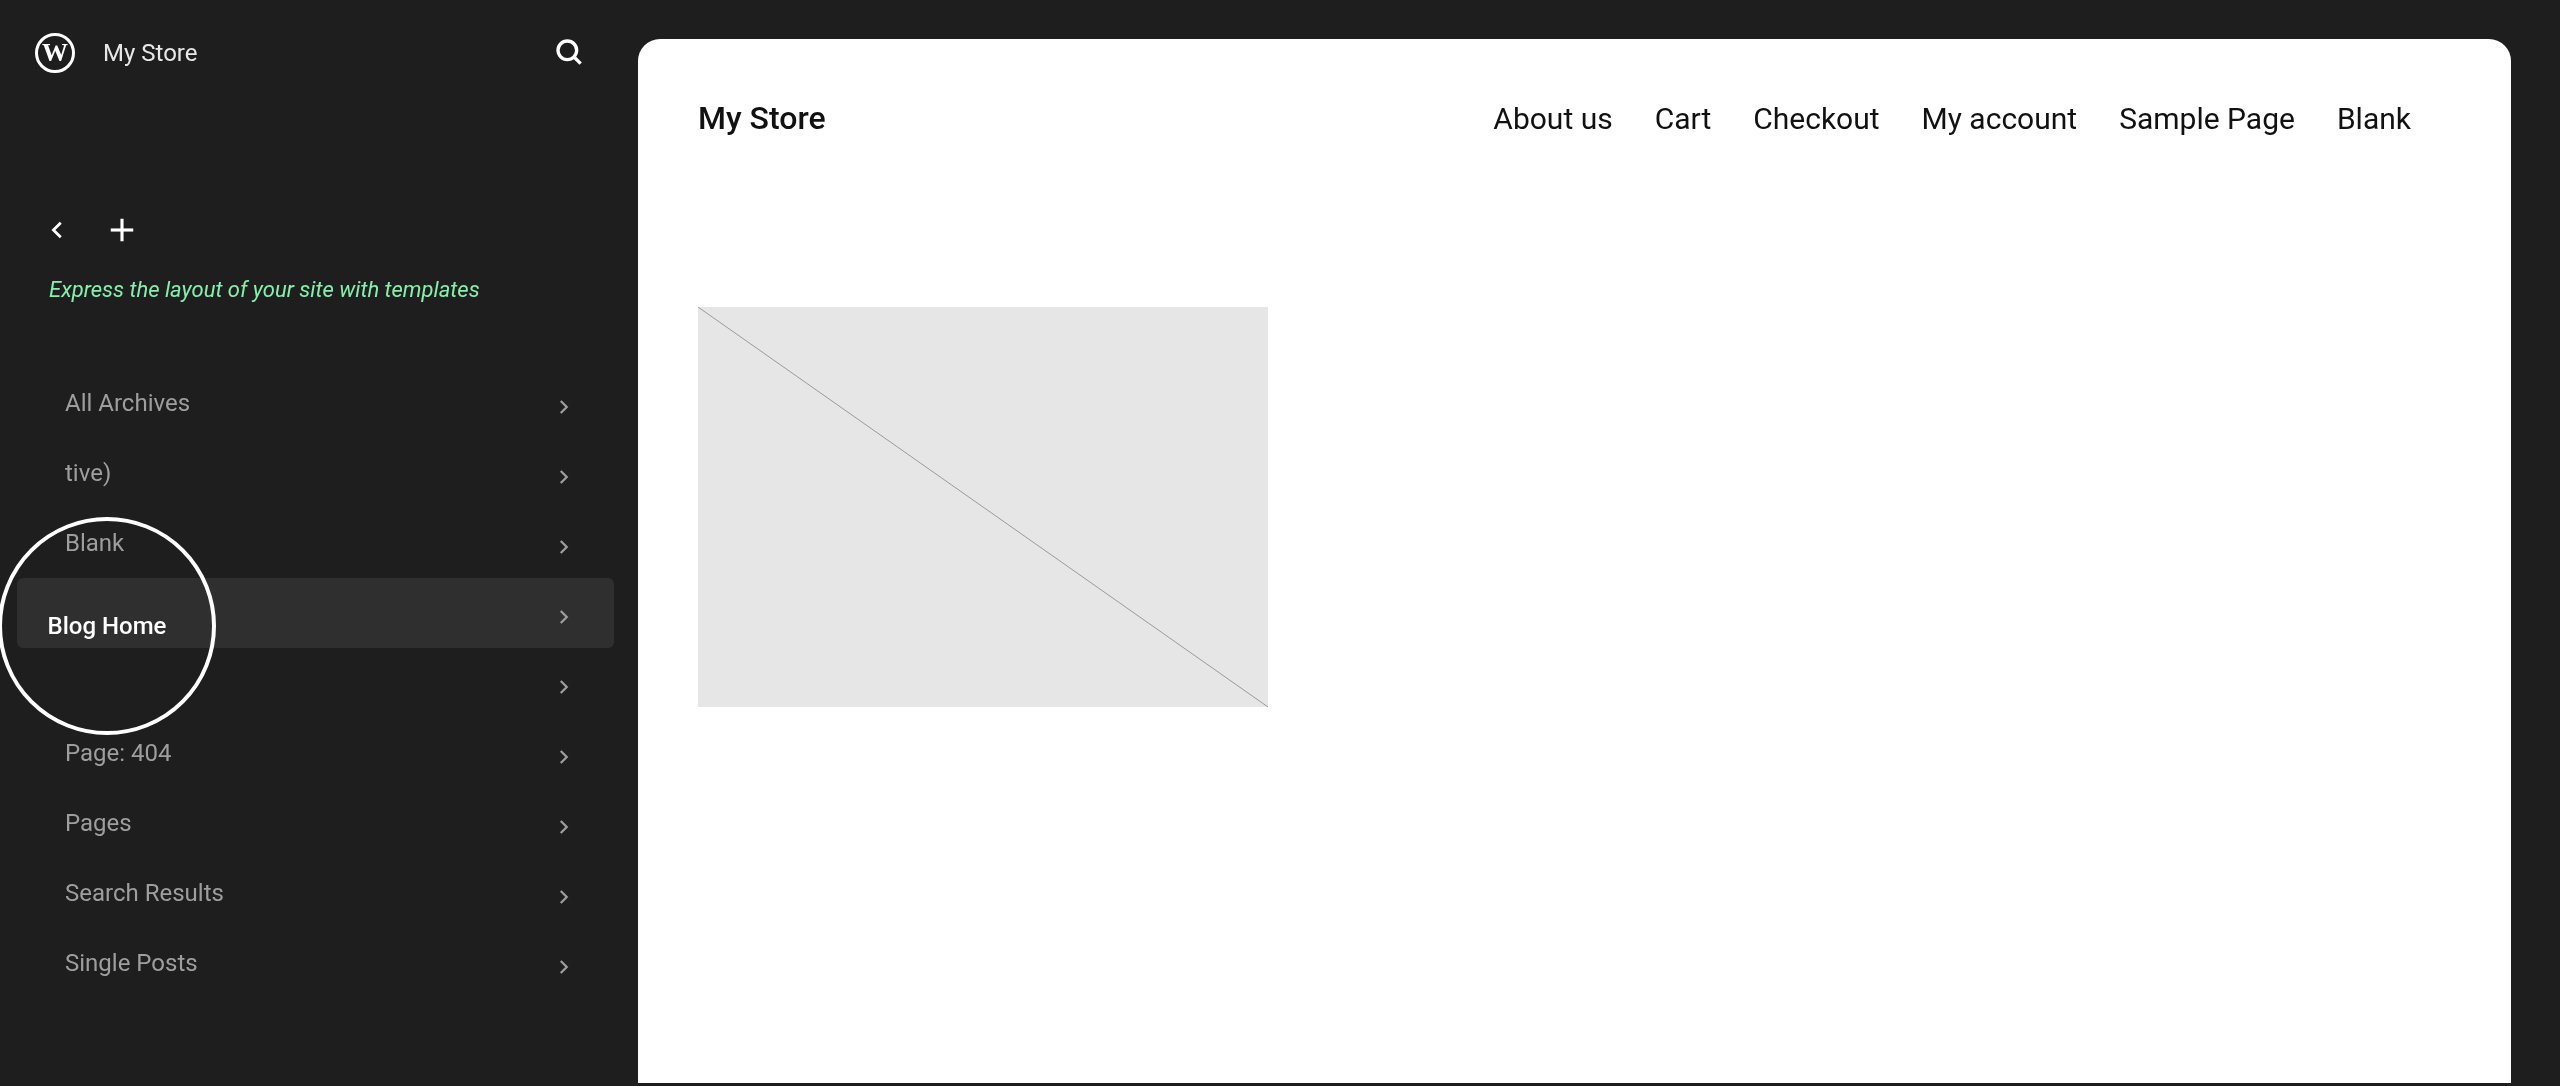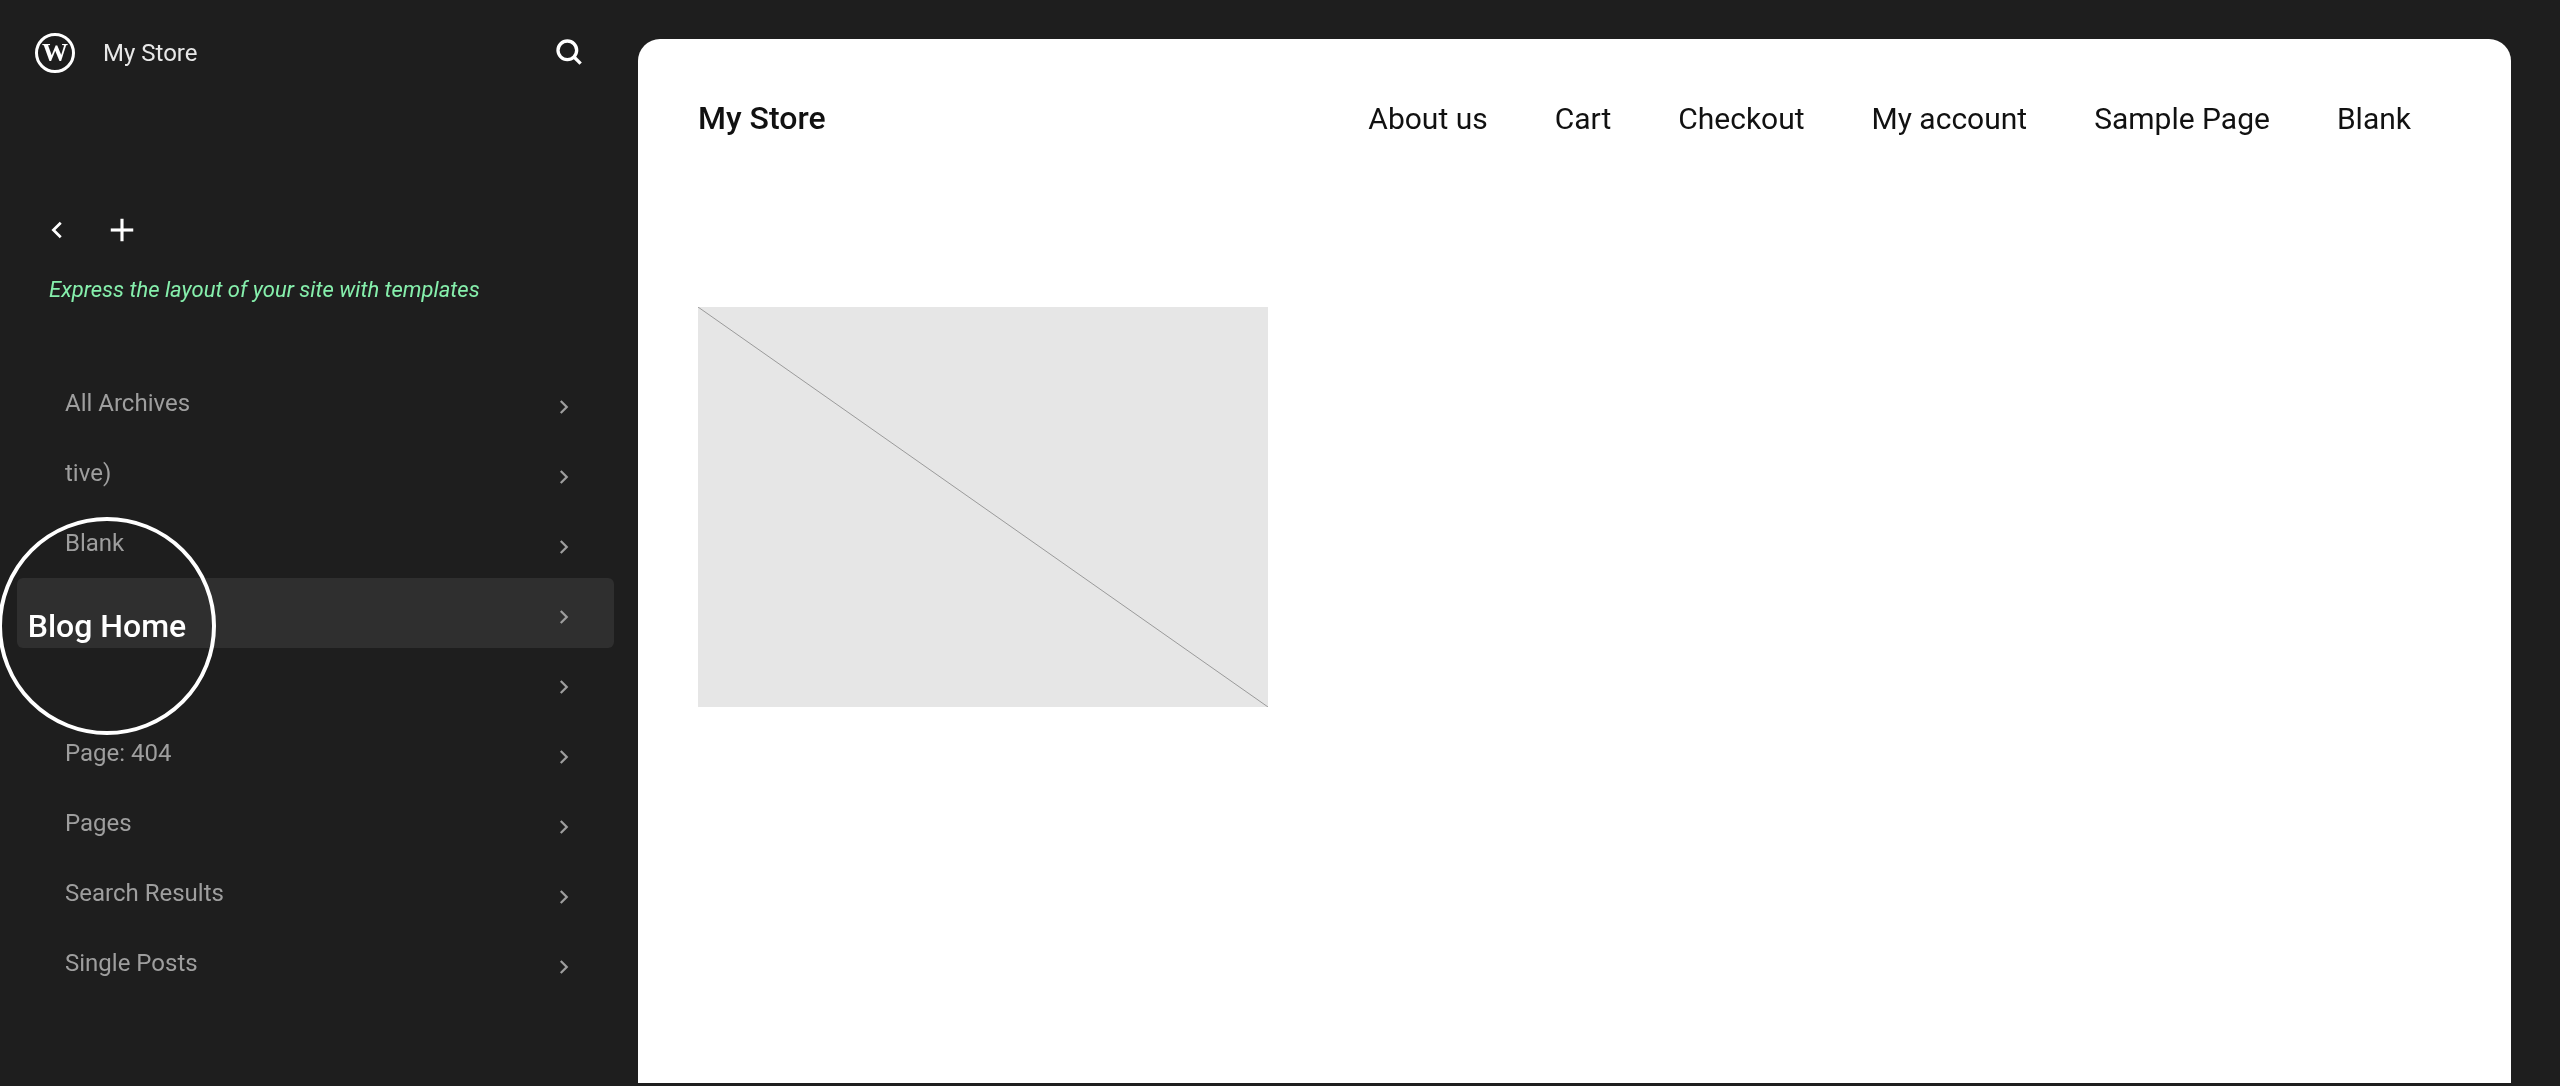--- a/index.html
+++ b/index.html
@@ -24,29 +24,29 @@
 
   .template-list { margin-top:62px; display:flex; flex-direction:column; }
   .tpl-item { display:flex; align-items:center; justify-content:space-between; height:70px; padding:0 42px 0 48px; font-size:24px; color:#9e9e9e; cursor:pointer; border-radius:6px; margin:0 14px; }
   .tpl-item.active { background:#2f2f2f; }
   .tpl-item .chev { width:18px; height:18px; }
   .tpl-item .chev svg { width:18px; height:18px; stroke:#9e9e9e; fill:none; stroke-width:3; }
   .tpl-label { white-space:nowrap; overflow:hidden; text-overflow:ellipsis; }
 
   
   .bubble { position:absolute; left:-5px; top:514px; width:218px; height:218px; border:4px solid #fff; border-radius:50%; pointer-events:none; z-index:20; display:flex; align-items:center; justify-content:center; }
-  .bubble-label { font-size:32px; font-weight:500; color:#fff; white-space:nowrap; }
+  .bubble-label { font-size:24px; font-weight:500; color:#fff; white-space:nowrap; }
 
   
   .canvas-wrap { flex:1; height:100%; background:#1e1e1e; padding-top:36px; padding-left:10px; padding-right:46px; }
   .canvas { width:100%; height:100%; background:#fff; border-radius:22px 22px 0 0; overflow:hidden; position:relative; }
 
   .site-header { display:flex; align-items:center; justify-content:space-between; padding:60px 100px 0 60px; }
   .site-title { font-size:32px; font-weight:500; color:#111; }
-  .site-nav { display:flex; gap:67px; }
+  .site-nav { display:flex; gap:42px; }
   .site-nav a { font-size:30px; color:#111; text-decoration:none; cursor:pointer; white-space:nowrap; }
 
   .hero { padding:200px 60px 0 60px; }
   .hero-title { font-size:94px; font-weight:500; letter-spacing:-1px; color:#111; line-height:1.05; }
 
   .post-grid { padding:170px 60px 0 60px; display:flex; gap:40px; }
   .placeholder-img { width:570px; height:400px; background:#e6e6e6; position:relative; }
   .placeholder-img svg { position:absolute; inset:0; width:100%; height:100%; }
   .placeholder-img line { stroke:#9a9a9a; stroke-width:1; }
 </style>

